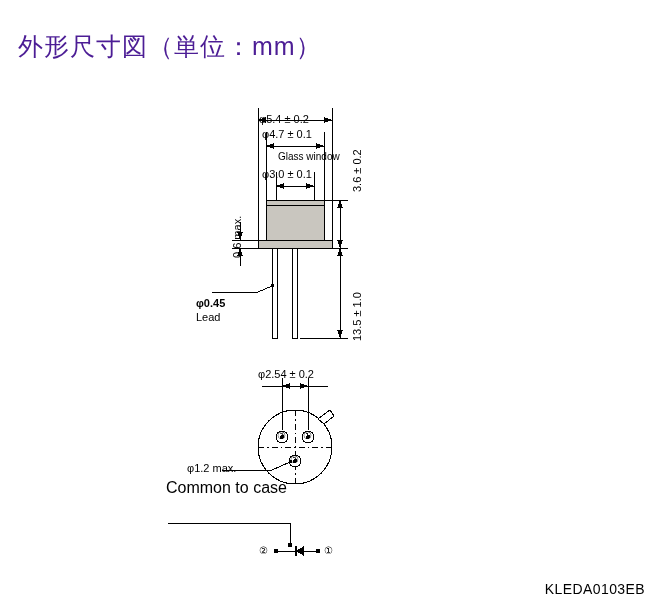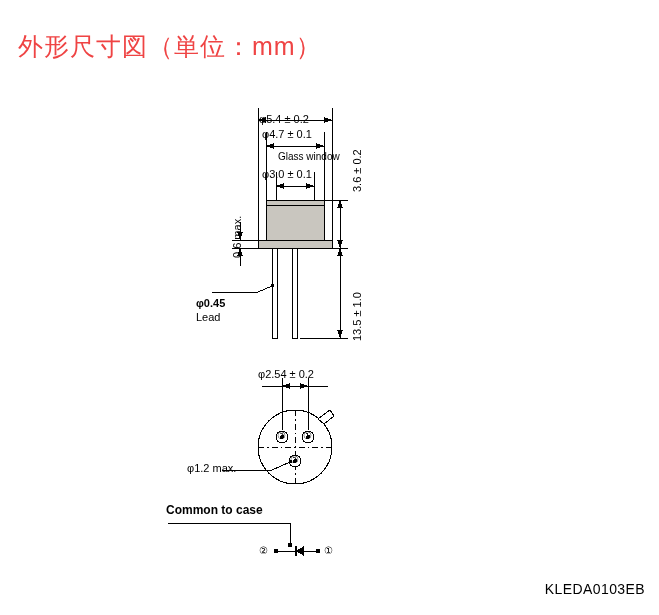--- a/index.html
+++ b/index.html
@@ -15,21 +15,21 @@
     color: #000000;
     overflow: hidden;
   }
 
   .title {
     position: absolute;
     left: 18px;
     top: 30px;
     font-size: 25px;
     letter-spacing: 1px;
-    color: #ef4444;
+    color: #4c1d95;
     white-space: nowrap;
   }
 
   .canvas {
     position: absolute;
     left: 0;
     top: 0;
     width: 659px;
     height: 615px;
   }
@@ -173,18 +173,18 @@
 <div class="lbl" style="left:196px; top:312px;">Lead</div>
 
 <div class="lbl" style="left:258px; top:369px;">φ2.54 ± 0.2</div>
 
 <div class="lbl" style="left:174px; top:463px;margin-left:13px;">φ1.2 max.</div>
 
 <div class="lbl small" style="left:277px; top:431px;">③</div>
 <div class="lbl small" style="left:303px; top:431px;">①</div>
 <div class="lbl small" style="left:290px; top:455px;">②</div>
 
-<div class="lbl" style="left:166px; top:504px; font-size:12px;font-weight:bold;">Common to case</div>
+<div class="lbl" style="left:166px; top:480px; font-size:16px;">Common to case</div>
 
 <div class="lbl small" style="left:259px; top:546px;">②</div>
 <div class="lbl small" style="left:324px; top:546px;">①</div>
 
 <div class="footer-code">KLEDA0103EB</div>
 
 </body></html>

